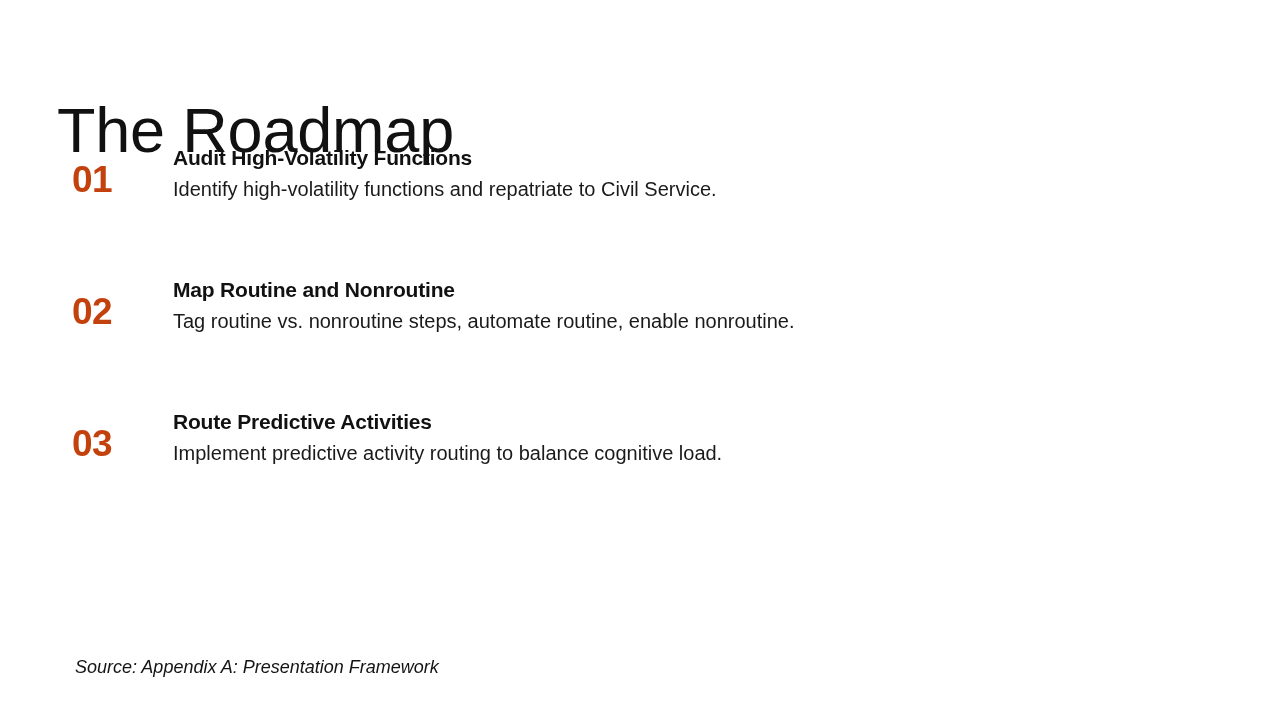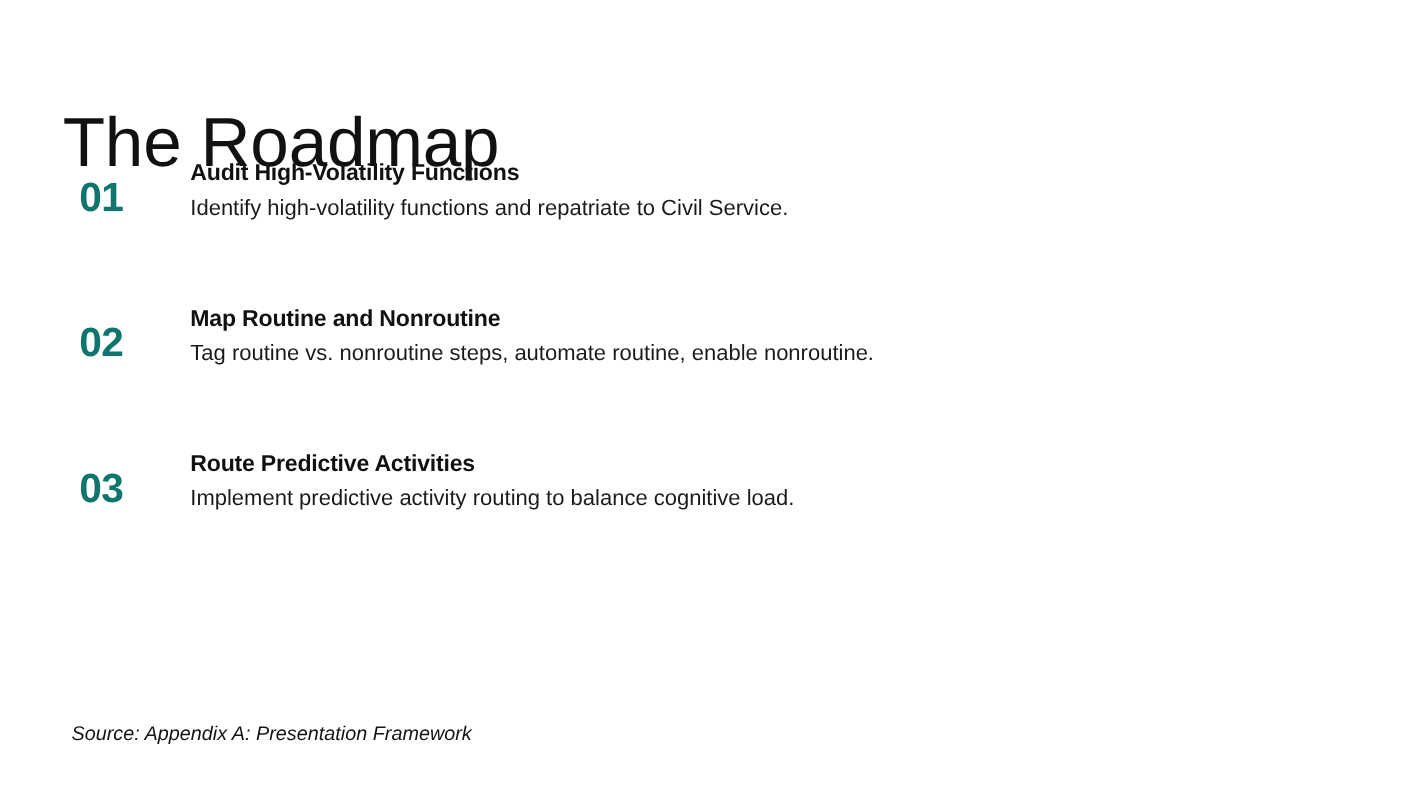--- a/index.html
+++ b/index.html
@@ -51,21 +51,21 @@
 
   .step-number {
     flex: 0 0 116px;
     width: 116px;
     padding-left: 15px;
     box-sizing: border-box;
     font-size: 37px;
     font-weight: 700;
     line-height: 1;
     padding-top: 15px;
-    color: #0f766e;
+    color: #c2410c;
     letter-spacing: -0.5px;
   }
 
   .step-body {
     flex: 1 1 auto;
     padding-left: 0px;
   }
 
   .step-heading {
     font-size: 21px;
@@ -82,21 +82,21 @@
     font-weight: 400;
     line-height: 1.25;
     color: #1a1a1a;
     margin: 0;
     white-space: nowrap;
   }
 
   
   .source-note {
     position: absolute;
-    left: 65px;
+    left: 75px;
     top: 657px;
     font-size: 18px;
     font-style: italic;
     font-weight: 400;
     color: #141414;
     white-space: nowrap;
   }
 </style>
 </head>
 <body>

